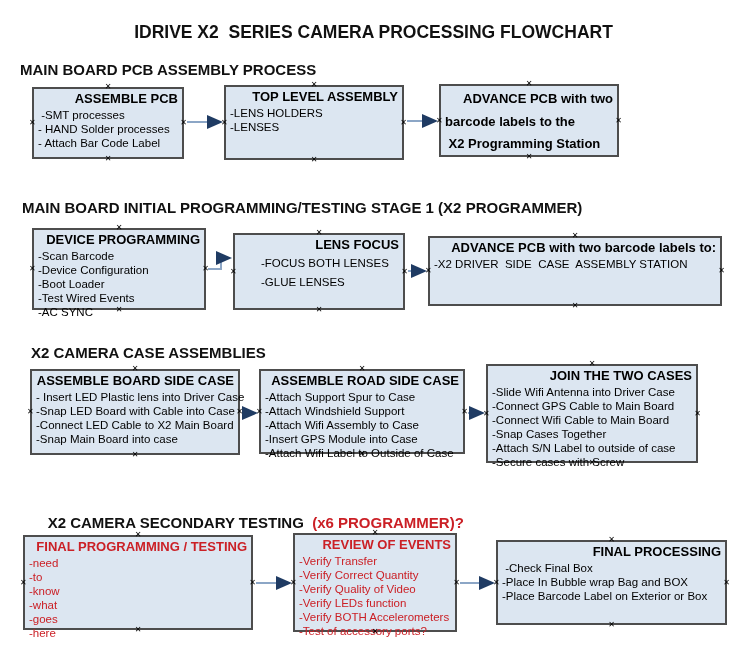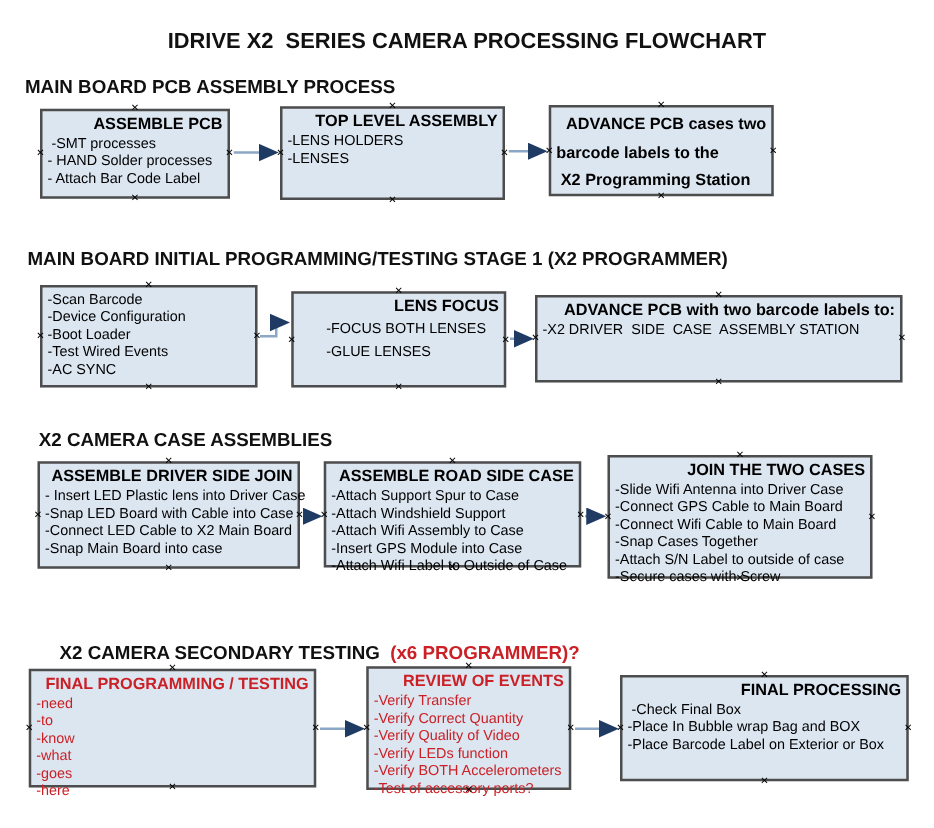--- a/index.html
+++ b/index.html
@@ -56,32 +56,33 @@
     <ul>
         <li>-LENS HOLDERS</li>
         <li>-LENSES</li>
       </ul>
   <span class="xmark xmark-top">✕</span>
       <span class="xmark xmark-right">✕</span>
       <span class="xmark xmark-bottom">✕</span>
       <span class="xmark xmark-left">✕</span>
     </div>
   <div class="fbox bold-items" style="left:439px;top:84px;width:180px;height:73px;">
-    <div class="title" style="line-height:1.68;">ADVANCE PCB cases two</div>
+    <div class="title" style="line-height:1.68;">ADVANCE PCB with two</div>
     <ul>
         <li>barcode labels to the</li>
         <li> X2 Programming Station</li>
       </ul>
   <span class="xmark xmark-top">✕</span>
       <span class="xmark xmark-right">✕</span>
       <span class="xmark xmark-bottom">✕</span>
       <span class="xmark xmark-left">✕</span>
     </div>
 
   <div class="fbox" style="left:32px;top:228px;width:174px;height:82px;">
+    <div class="title">DEVICE PROGRAMMING</div>
     <ul>
         <li>-Scan Barcode</li>
         <li>-Device Configuration</li>
         <li>-Boot Loader</li>
         <li>-Test Wired Events</li>
         <li>-AC SYNC</li>
       </ul>
   <span class="xmark xmark-top">✕</span>
       <span class="xmark xmark-right">✕</span>
       <span class="xmark xmark-bottom">✕</span>
@@ -103,21 +104,21 @@
     <ul>
         <li>-X2 DRIVER  SIDE  CASE  ASSEMBLY STATION</li>
       </ul>
   <span class="xmark xmark-top">✕</span>
       <span class="xmark xmark-right">✕</span>
       <span class="xmark xmark-bottom">✕</span>
       <span class="xmark xmark-left">✕</span>
     </div>
 
   <div class="fbox" style="left:30px;top:369px;width:210px;height:86px;">
-    <div class="title">ASSEMBLE DRIVER SIDE JOIN</div>
+    <div class="title">ASSEMBLE BOARD SIDE CASE</div>
     <ul>
         <li>- Insert LED Plastic lens into Driver Case</li>
         <li>-Snap LED Board with Cable into Case</li>
         <li>-Connect LED Cable to X2 Main Board</li>
         <li>-Snap Main Board into case</li>
       </ul>
   <span class="xmark xmark-top">✕</span>
       <span class="xmark xmark-right">✕</span>
       <span class="xmark xmark-bottom">✕</span>
       <span class="xmark xmark-left">✕</span>

